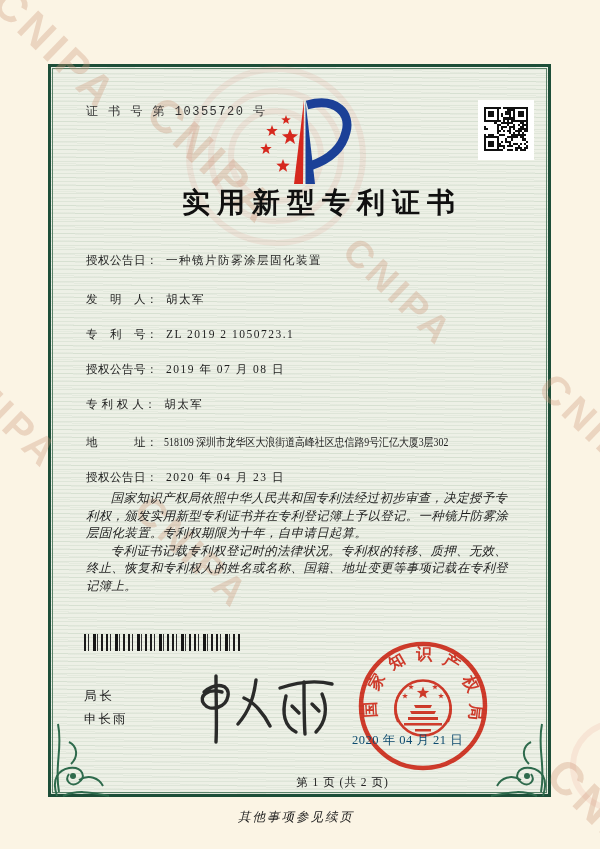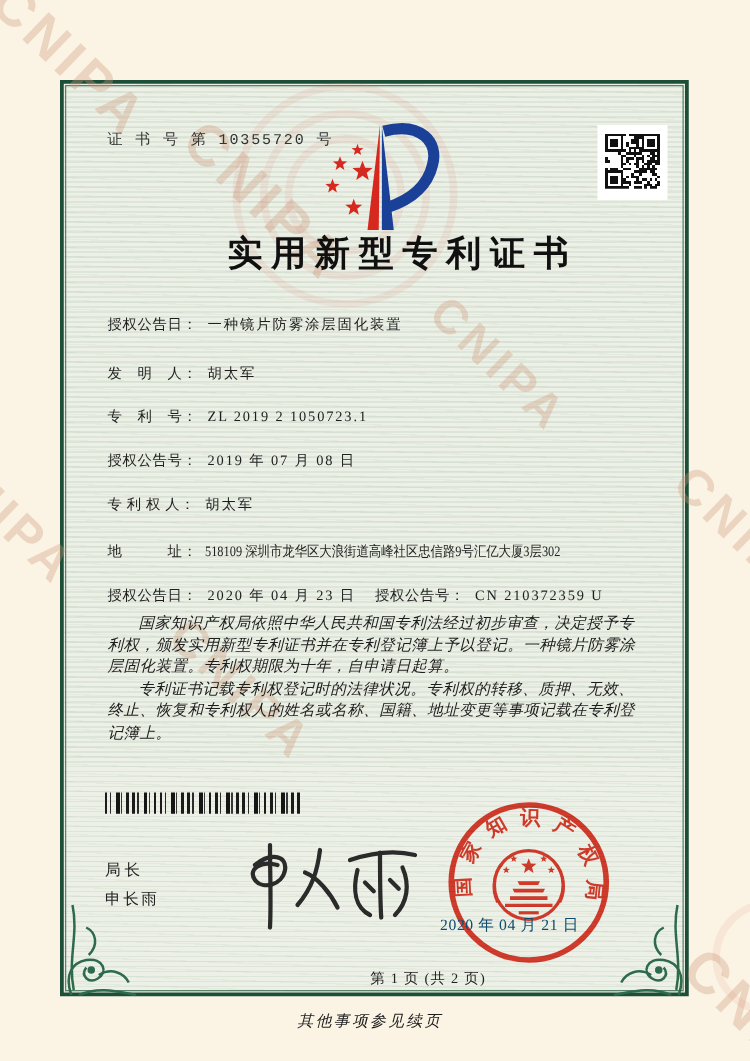--- a/index.html
+++ b/index.html
@@ -263,23 +263,20 @@
   <span class="flabel">授权公告号：</span><span class="fvalue">2019 年 07 月 08 日</span>
 </div>
 <div class="row" style="top:394px">
   <span class="flabel">专 利 权 人：</span><span class="fvalue">胡太军</span>
 </div>
 <div class="row" style="top:432px">
   <span class="flabel">地　　　址：</span><span class="fvalue addr">518109 深圳市龙华区大浪街道高峰社区忠信路9号汇亿大厦3层302</span>
 </div>
 <div class="row" style="top:467px;width:430px">
   <span class="flabel">授权公告日：</span><span class="fvalue">2020 年 04 月 23 日</span>
-  <span class="pair2">
-    <span class="flabel">授权公告号：</span><span class="fvalue">CN 210372359 U</span>
-  </span>
 </div>
 
 <div class="abs body-text">
   <p>国家知识产权局依照中华人民共和国专利法经过初步审查，决定授予专利权，颁发实用新型专利证书并在专利登记簿上予以登记。一种镜片防雾涂层固化装置。专利权期限为十年，自申请日起算。</p>
   <p>专利证书记载专利权登记时的法律状况。专利权的转移、质押、无效、终止、恢复和专利权人的姓名或名称、国籍、地址变更等事项记载在专利登记簿上。</p>
 </div>
 
 <div class="abs barcode"></div>
 
 <div class="abs sign-title">局长</div>

